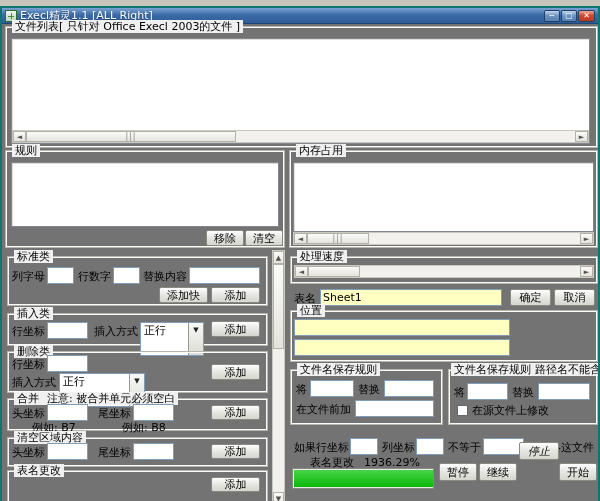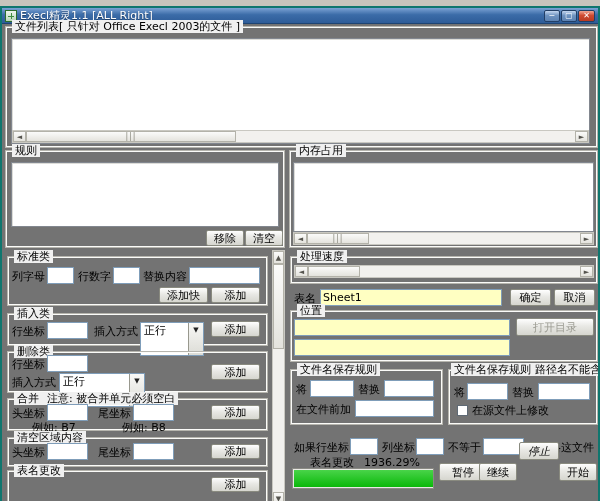--- a/index.html
+++ b/index.html
@@ -163,21 +163,20 @@
 
   <span class="lbl" style="left:292px;top:284px;">表名</span>
   <input class="tb y" style="left: 318px; top: 281px; width: 182px;" value="Sheet1">
   <div class="btn" style="left:508px;top:281px;width:41px;height:17px;">确定</div>
   <div class="btn" style="left:552px;top:281px;width:41px;height:17px;">取消</div>
 
   <div class="grp" style="left:288px;top:302px;width:308px;height:52px;">
     <span class="lg">位置</span>
   </div>
   <input class="tb y" style="left: 292px; top: 311px; width: 216px;">
-  <div class="btn dis" style="left:514px;top:310px;width:78px;height:18px;">打开目录</div>
   <input class="tb y" style="left: 292px; top: 331px; width: 216px;">
 
   <div class="grp" style="left:288px;top:361px;width:153px;height:56px;">
     <span class="lg">文件名保存规则</span>
   </div>
   <span class="lbl" style="left:294px;top:375px;">将</span>
   <input class="tb" style="left: 308px; top: 372px; width: 44px;">
   <span class="lbl" style="left:356px;top:375px;">替换</span>
   <input class="tb" style="left: 382px; top: 372px; width: 50px;">
   <span class="lbl" style="left:294px;top:395px;">在文件前加</span>
@@ -199,18 +198,18 @@
   <input class="tb" style="left: 414px; top: 430px; width: 28px;">
   <span class="lbl" style="left:446px;top:433px;">不等于</span>
   <input class="tb" style="left: 481px; top: 430px; width: 41px;">
   <span class="lbl" style="left:526px;top:433px;">就忽略这文件</span>
 
   <span class="lbl" style="left:308px;top:448px;">表名更改</span>
   <span class="lbl" style="left:362px;top:448px;">1936.29%</span>
   <div class="prog" style="left:290px;top:460px;width:142px;height:21px;">
     <div class="prog-fill"></div>
   </div>
-  <div class="btn" style="left:437px;top:455px;width:48px;height:18px;">暂停</div>
+  <div class="btn" style="left:437px;top:455px;width:38px;height:18px;">暂停</div>
   <div class="btn" style="left:477px;top:455px;width:38px;height:18px;">继续</div>
   <div class="btn" style="left:517px;top:434px;width:40px;height:18px;font-style:italic;">停止</div>
   <div class="btn" style="left:557px;top:455px;width:38px;height:18px;">开始</div>
 
 </div>
 
 </body></html>

